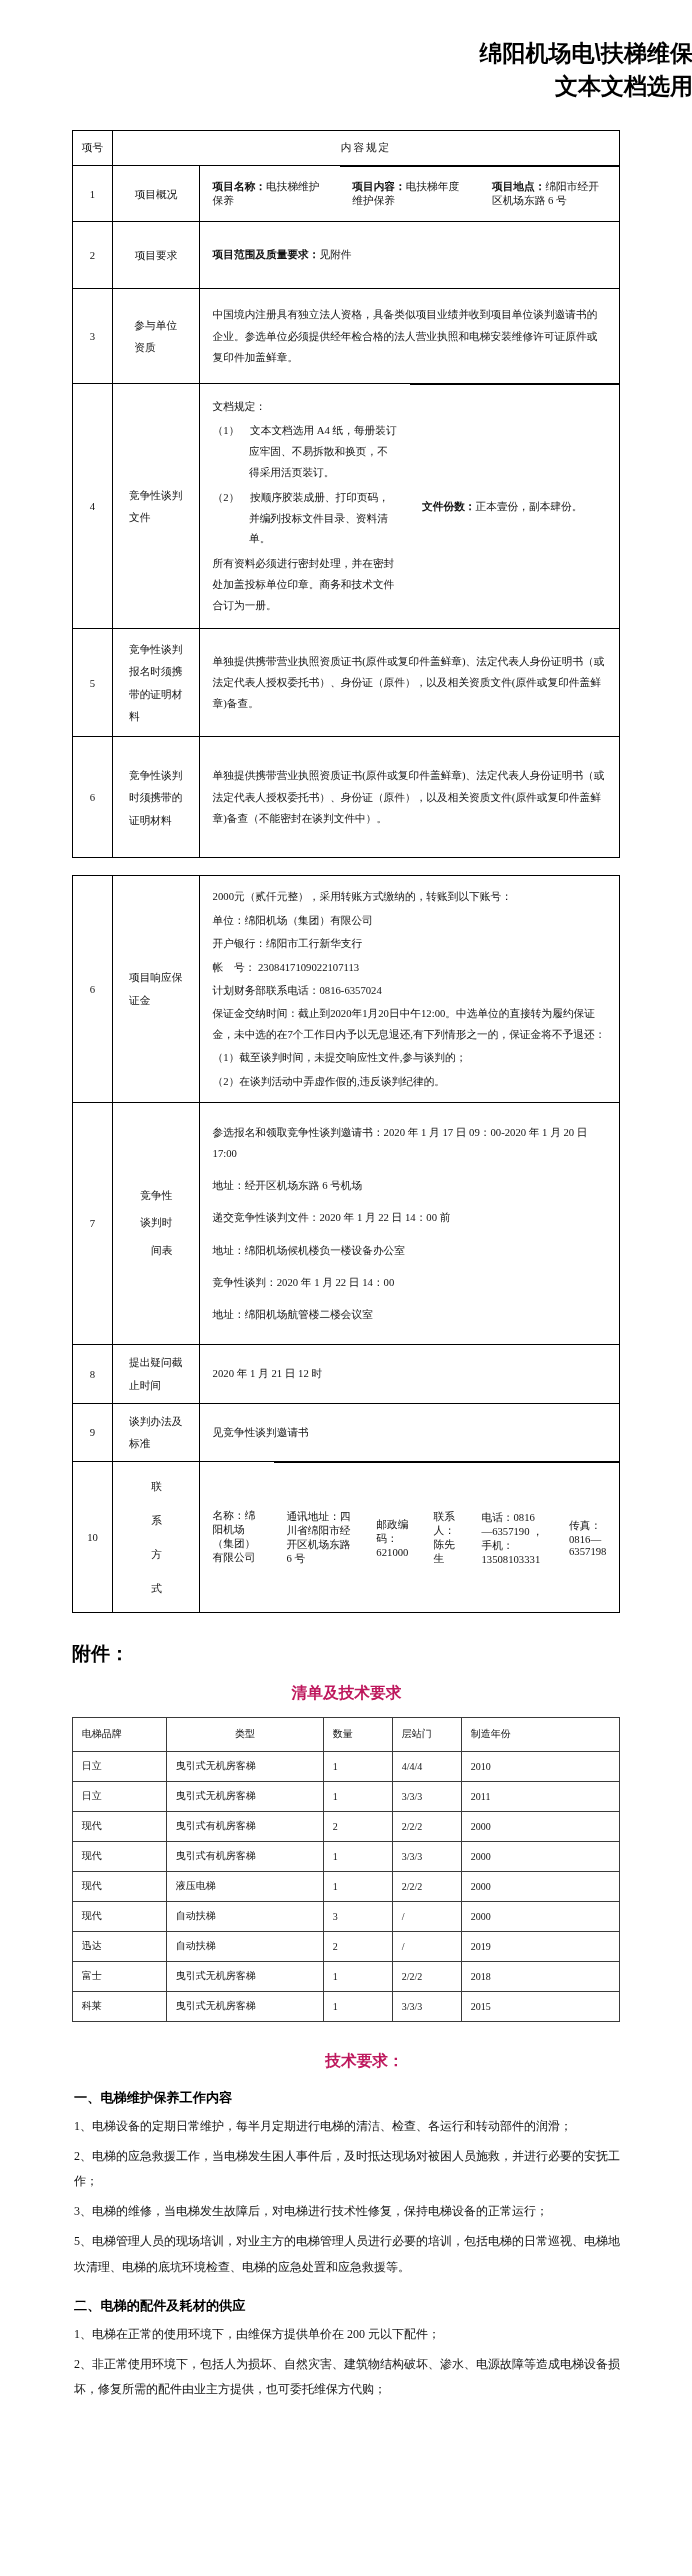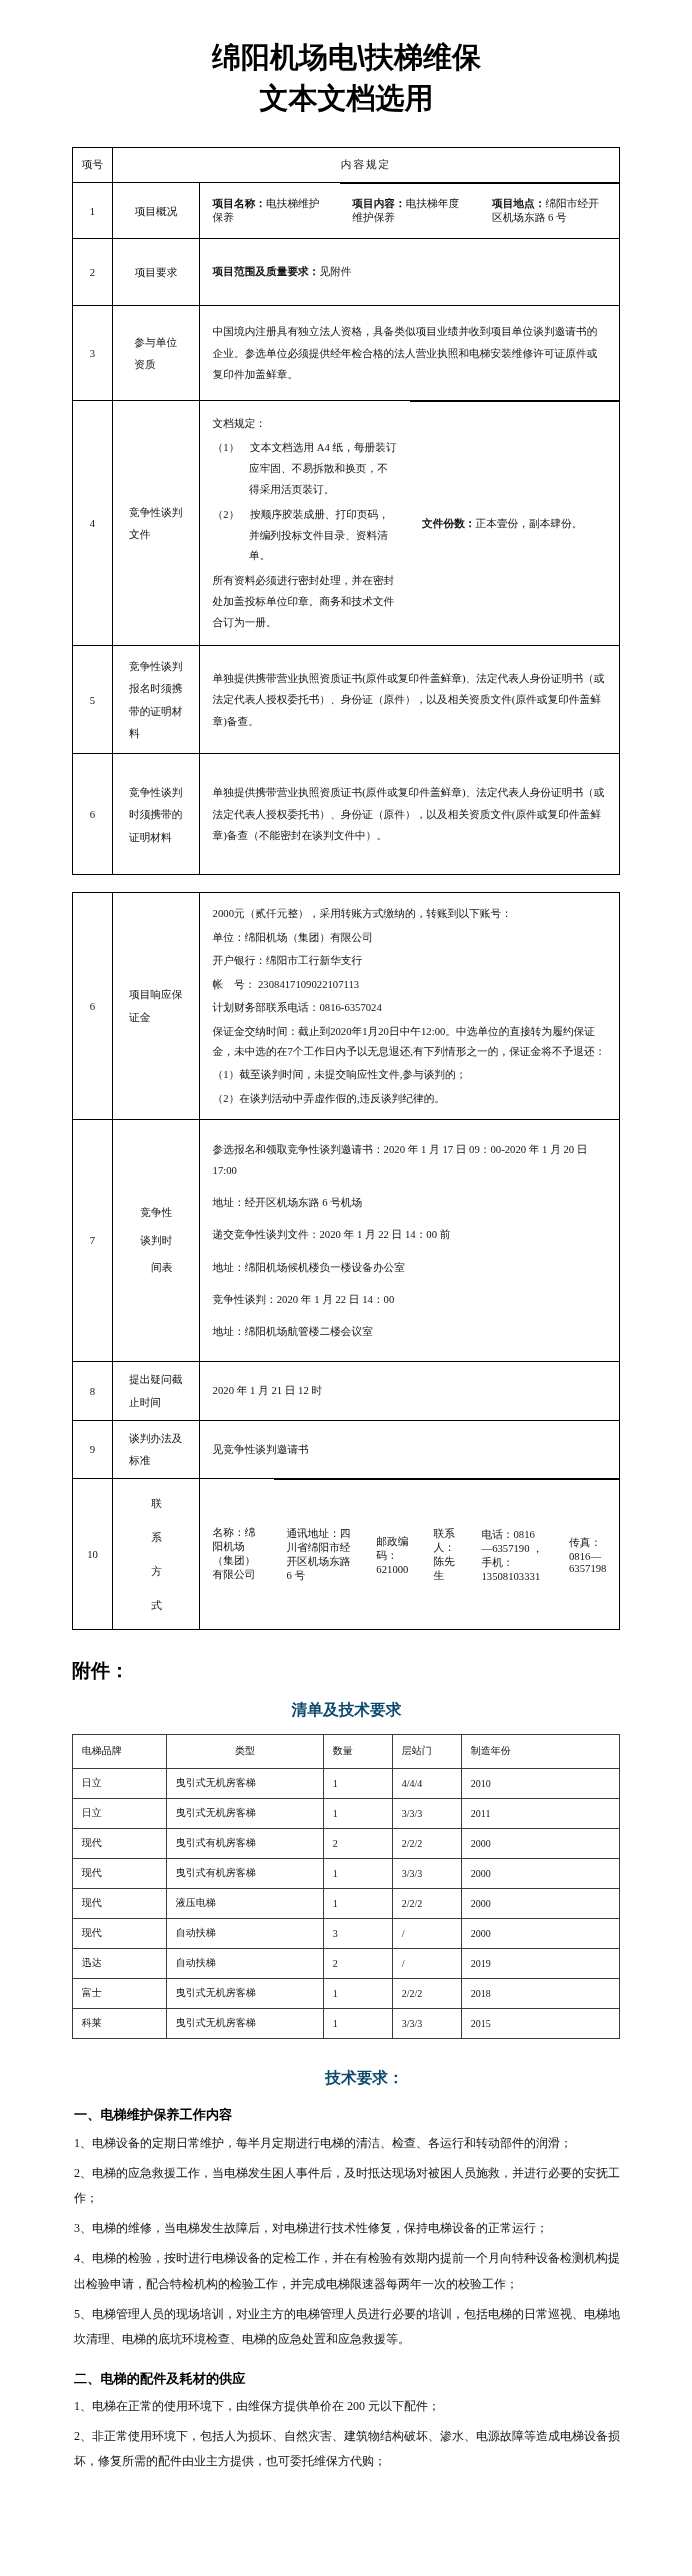--- a/index.html
+++ b/index.html
@@ -4,23 +4,23 @@
 <style>
   html,body { margin:0; padding:0; background:#ffffff; }
   .page {
     width:693px; box-sizing:border-box;
     padding:37px 0 44px;
     font-family:"Liberation Serif","DejaVu Serif",serif;
     color:#121212;
     background:#ffffff;
   }
   .title {
-    margin:0 0 28px; text-align:center;
+    margin:0 0 28px; text-align:right;
     font-family:"Liberation Sans","DejaVu Sans",sans-serif;
-    font-weight:bold; font-size:29px; line-height:1.42; color:#000;
+    font-weight:bold; font-size:23px; line-height:1.42; color:#000;
   }
   .tl { display:block; }
 
   
   .tbl { margin-left:72px; width:548px; box-sizing:border-box; }
   .main-tbl { border:1.9px solid #000; }
   .trow { display:flex; border-top:1.3px solid #000; }
   .trow:first-child { border-top:none; }
   .thead { min-height:34px; }
   .cnum {
@@ -62,21 +62,21 @@
   .t2 { margin-top:16.4px; }
 
   
   .attach-label {
     margin:28px 0 5px 72px;
     font-family:"Liberation Sans","DejaVu Sans",sans-serif;
     font-weight:bold; font-size:19px; color:#000;
   }
   .center-title {
     text-align:center; font-family:Liberation Sans, sans-serif;
-    font-weight:bold; font-size:15.7px; margin:16.4px 0 12.6px; color:#0c4a6e;
+    font-weight:bold; font-size:15.7px; margin:16.4px 0 12.6px; color:#be185d;
   }
   .tech-title { margin-top:29px;margin-left:36px; }
 
   .elev-tbl { border:1.3px solid #3a3a3a; }
   .at-row { display:flex; border-top:0.6px solid #3a3a3a; }
   .at-row:first-child { border-top:none; }
   .at-c {
     box-sizing:border-box; border-right:0.6px solid #3a3a3a;
     padding:6.3px 8.8px; font-size:10px; display:flex; align-items:center; min-height:29px;
   }
@@ -342,21 +342,20 @@
       </div>
     </div>
 
   <h2 class="center-title tech-title">技术要求：</h2>
 
   <div class="tech-body">
       <h3 class="sec-h">一、电梯维护保养工作内容</h3>
       <p class="sec-p">1、电梯设备的定期日常维护，每半月定期进行电梯的清洁、检查、各运行和转动部件的润滑；</p>
       <p class="sec-p">2、电梯的应急救援工作，当电梯发生困人事件后，及时抵达现场对被困人员施救，并进行必要的安抚工作；</p>
       <p class="sec-p">3、电梯的维修，当电梯发生故障后，对电梯进行技术性修复，保持电梯设备的正常运行；</p>
-      <p class="sec-p">4、电梯的检验，按时进行电梯设备的定检工作，并在有检验有效期内提前一个月向特种设备检测机构提出检验申请，配合特检机构的检验工作，并完成电梯限速器每两年一次的校验工作；</p>
       <p class="sec-p">5、电梯管理人员的现场培训，对业主方的电梯管理人员进行必要的培训，包括电梯的日常巡视、电梯地坎清理、电梯的底坑环境检查、电梯的应急处置和应急救援等。</p>
       <h3 class="sec-h">二、电梯的配件及耗材的供应</h3>
       <p class="sec-p">1、电梯在正常的使用环境下，由维保方提供单价在 200 元以下配件；</p>
       <p class="sec-p">2、非正常使用环境下，包括人为损坏、自然灾害、建筑物结构破坏、渗水、电源故障等造成电梯设备损坏，修复所需的配件由业主方提供，也可委托维保方代购；</p>
     </div>
 
 </div>
 
 
 </body></html>

